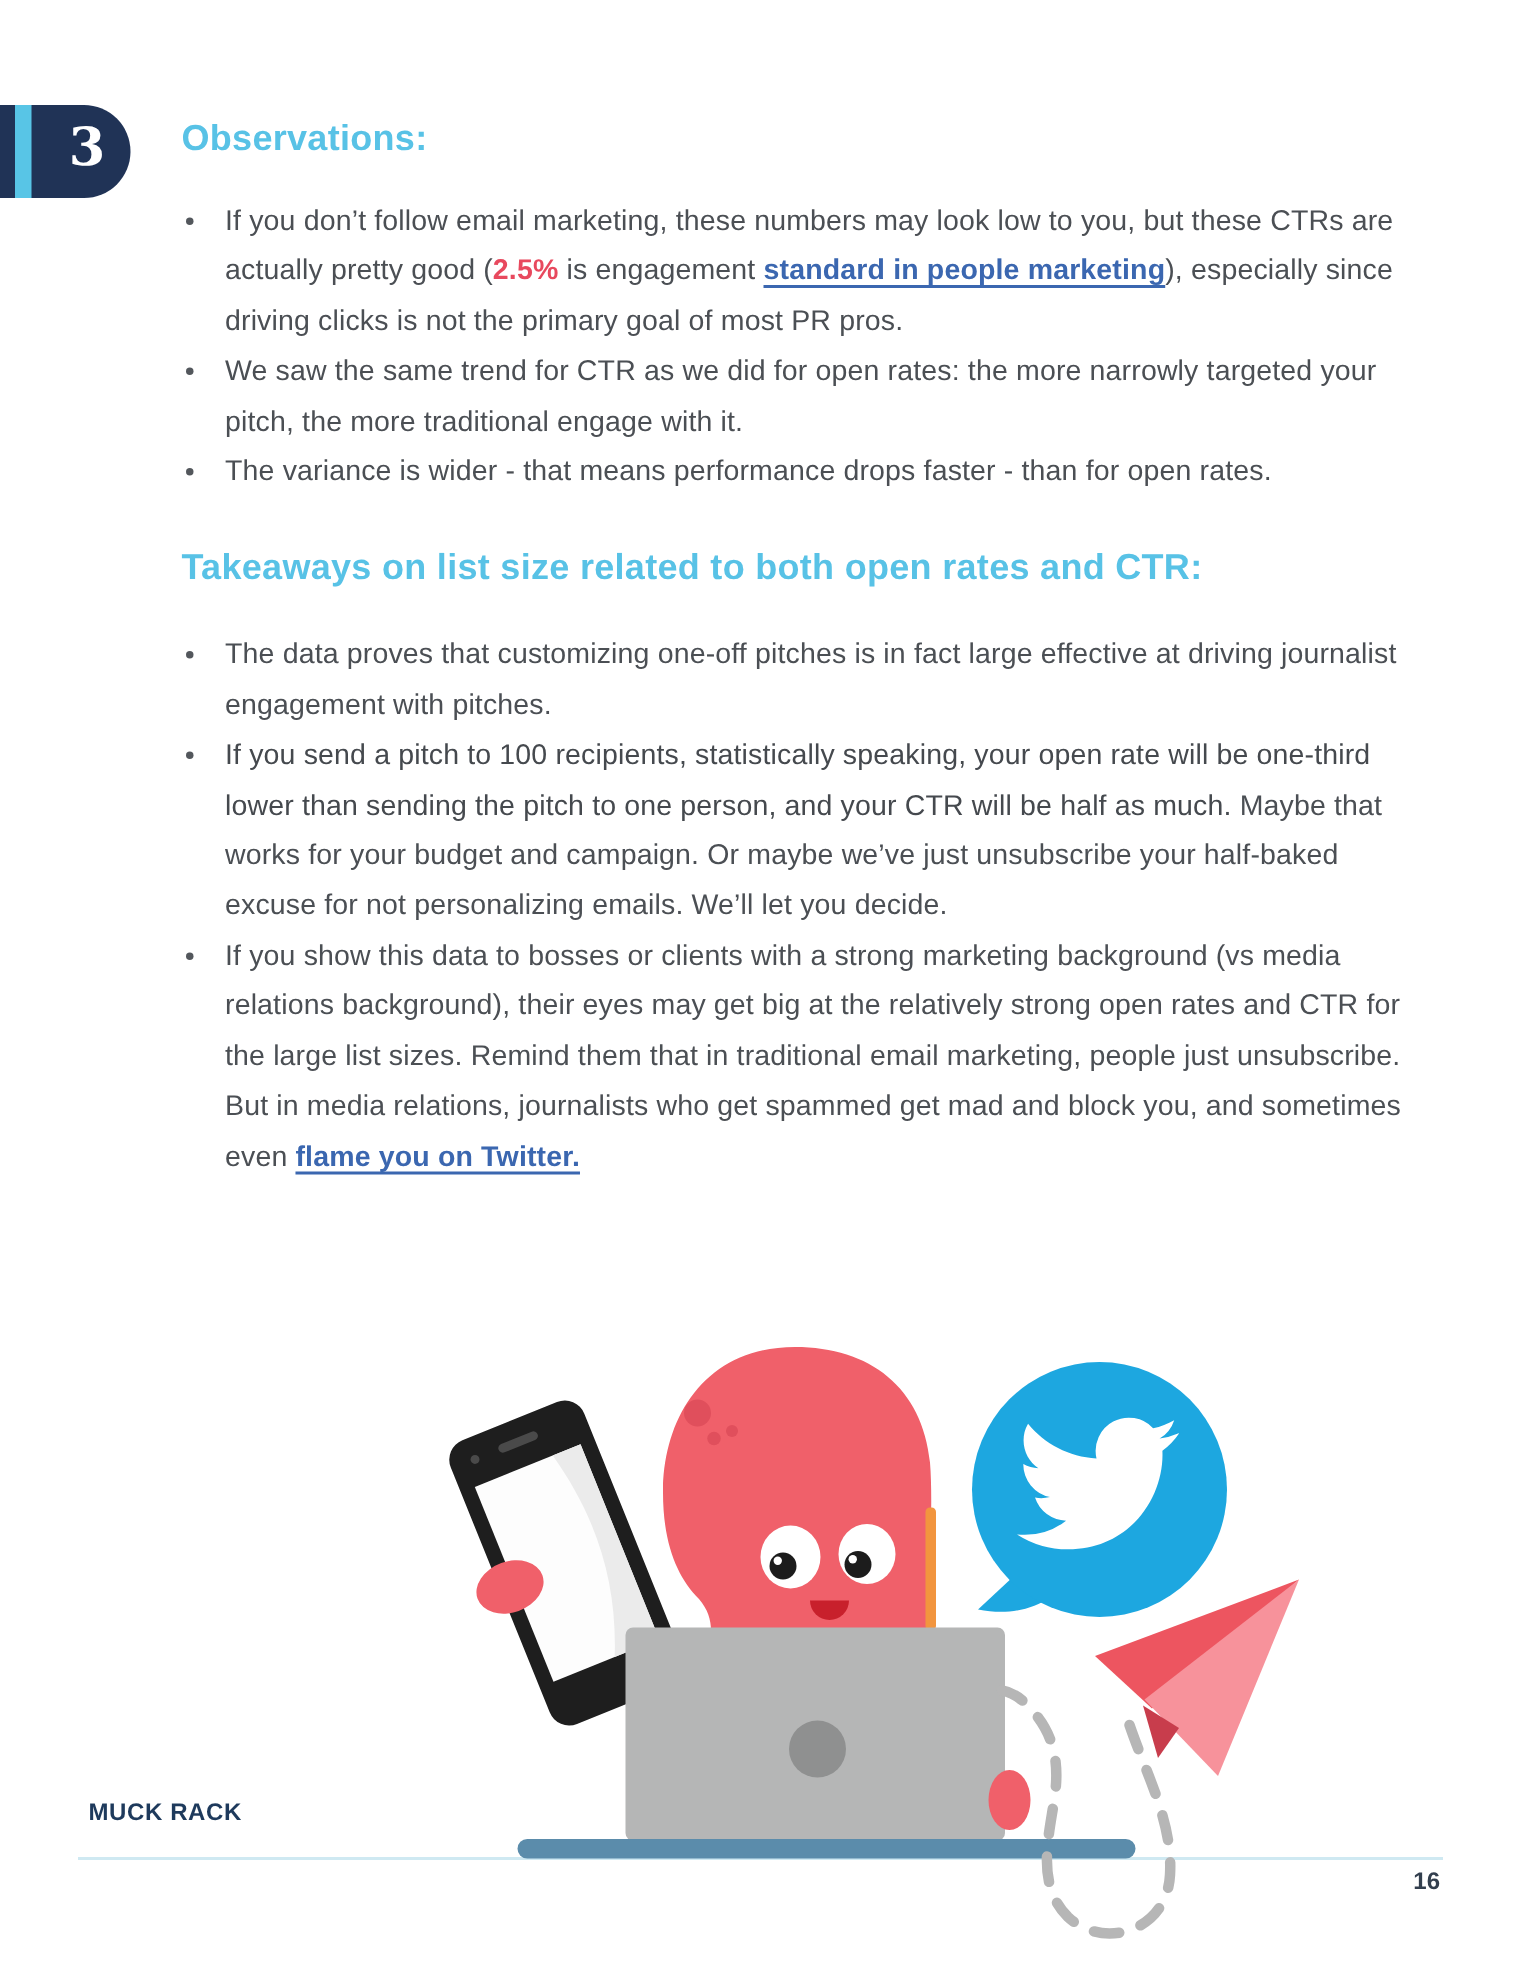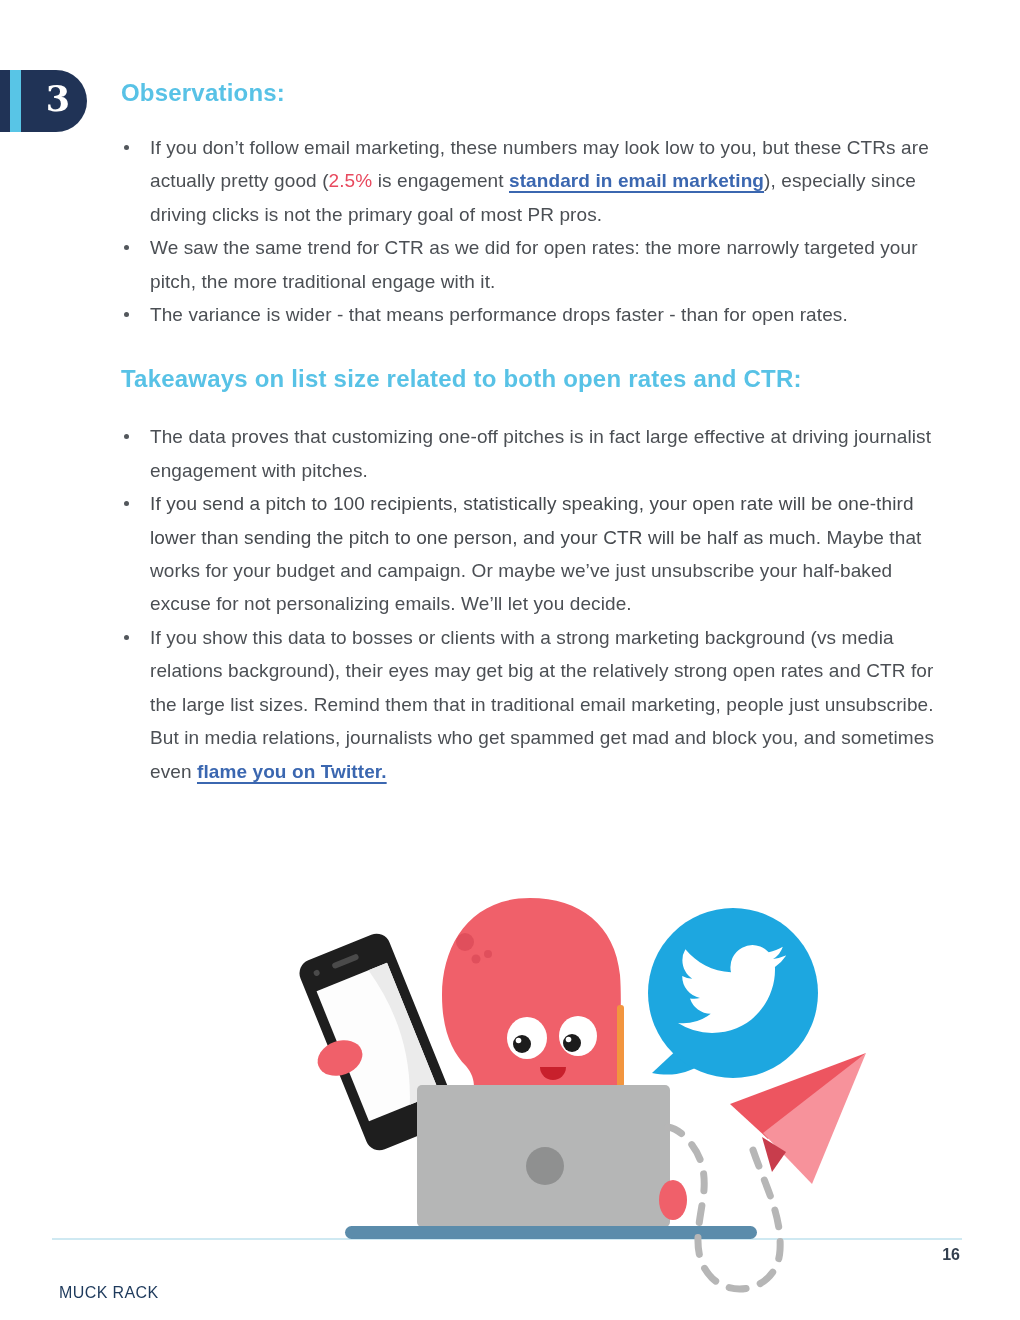--- a/index.html
+++ b/index.html
@@ -30,56 +30,56 @@
   }
   h2.second{margin-top:37px;margin-bottom:31px;}
   ul{margin:0;padding:0;list-style:none;}
   li{
     position:relative;padding-left:29px;line-height:33.4px;margin:0;
   }
   li::before{
     content:"";position:absolute;left:3px;top:14px;width:5px;height:5px;
     border-radius:50%;background:#53575c;
   }
-  .red{color:#e8495e;font-weight:400;}
+  .red{color:#e8495e;font-weight:700;}
   .b{font-weight:400;color:#45494e;}
   a.link{
     color:#3b67b0;font-weight:700;text-decoration:underline;
     text-decoration-thickness:2px;text-underline-offset:4px;cursor:pointer;
   }
   
   .illo{position:absolute;left:280px;top:895px;width:640px;height:420px;z-index:3;}
   
   .footer-rule{
     position:absolute;left:52px;top:1238px;width:910px;height:2px;
     background:#cfe9f2;z-index:1;
   }
   .footer-logo{
-    position:absolute;left:59px;top:1284px;font-size:16px;font-weight:400;
+    position:absolute;left:59px;top:1200px;font-size:16px;font-weight:700;
     color:#1e3a5c;letter-spacing:0.4px;z-index:2;
   }
   .footer-page{
     position:absolute;right:60px;top:1246px;font-size:16px;font-weight:700;
     color:#333f4e;z-index:2;
   }
 </style>
 </head>
 <body>
 
 <div class="badge">
   <div class="badge-stripe"></div>
   <span class="badge-num">3</span>
 </div>
 
 <div class="content">
 
   <h2>Observations:</h2>
   <ul>
     <li>
-      <span>If you don’t follow email marketing, these numbers may look low to you, but these CTRs are actually pretty good (</span><span class="red">2.5%</span><span> is engagement </span><a class="link">standard in email marketing</a><span>), especially since driving clicks is not the primary goal of most PR pros.</span>
+      <span>If you don’t follow email marketing, these numbers may look low to you, but these CTRs are actually pretty good (</span><span class="red">2.5%</span><span> is engagement </span><a class="link">standard in people marketing</a><span>), especially since driving clicks is not the primary goal of most PR pros.</span>
     </li>
     <li>
       <span>We saw the same trend for CTR as we did for open rates: the more narrowly targeted your pitch, the more traditional engage with it.</span>
     </li>
     <li>
       <span>The variance is wider - that means performance drops faster - than for open rates.</span>
     </li>
   </ul>
 
   <h2 class="second">Takeaways on list size related to both open rates and CTR:</h2>

